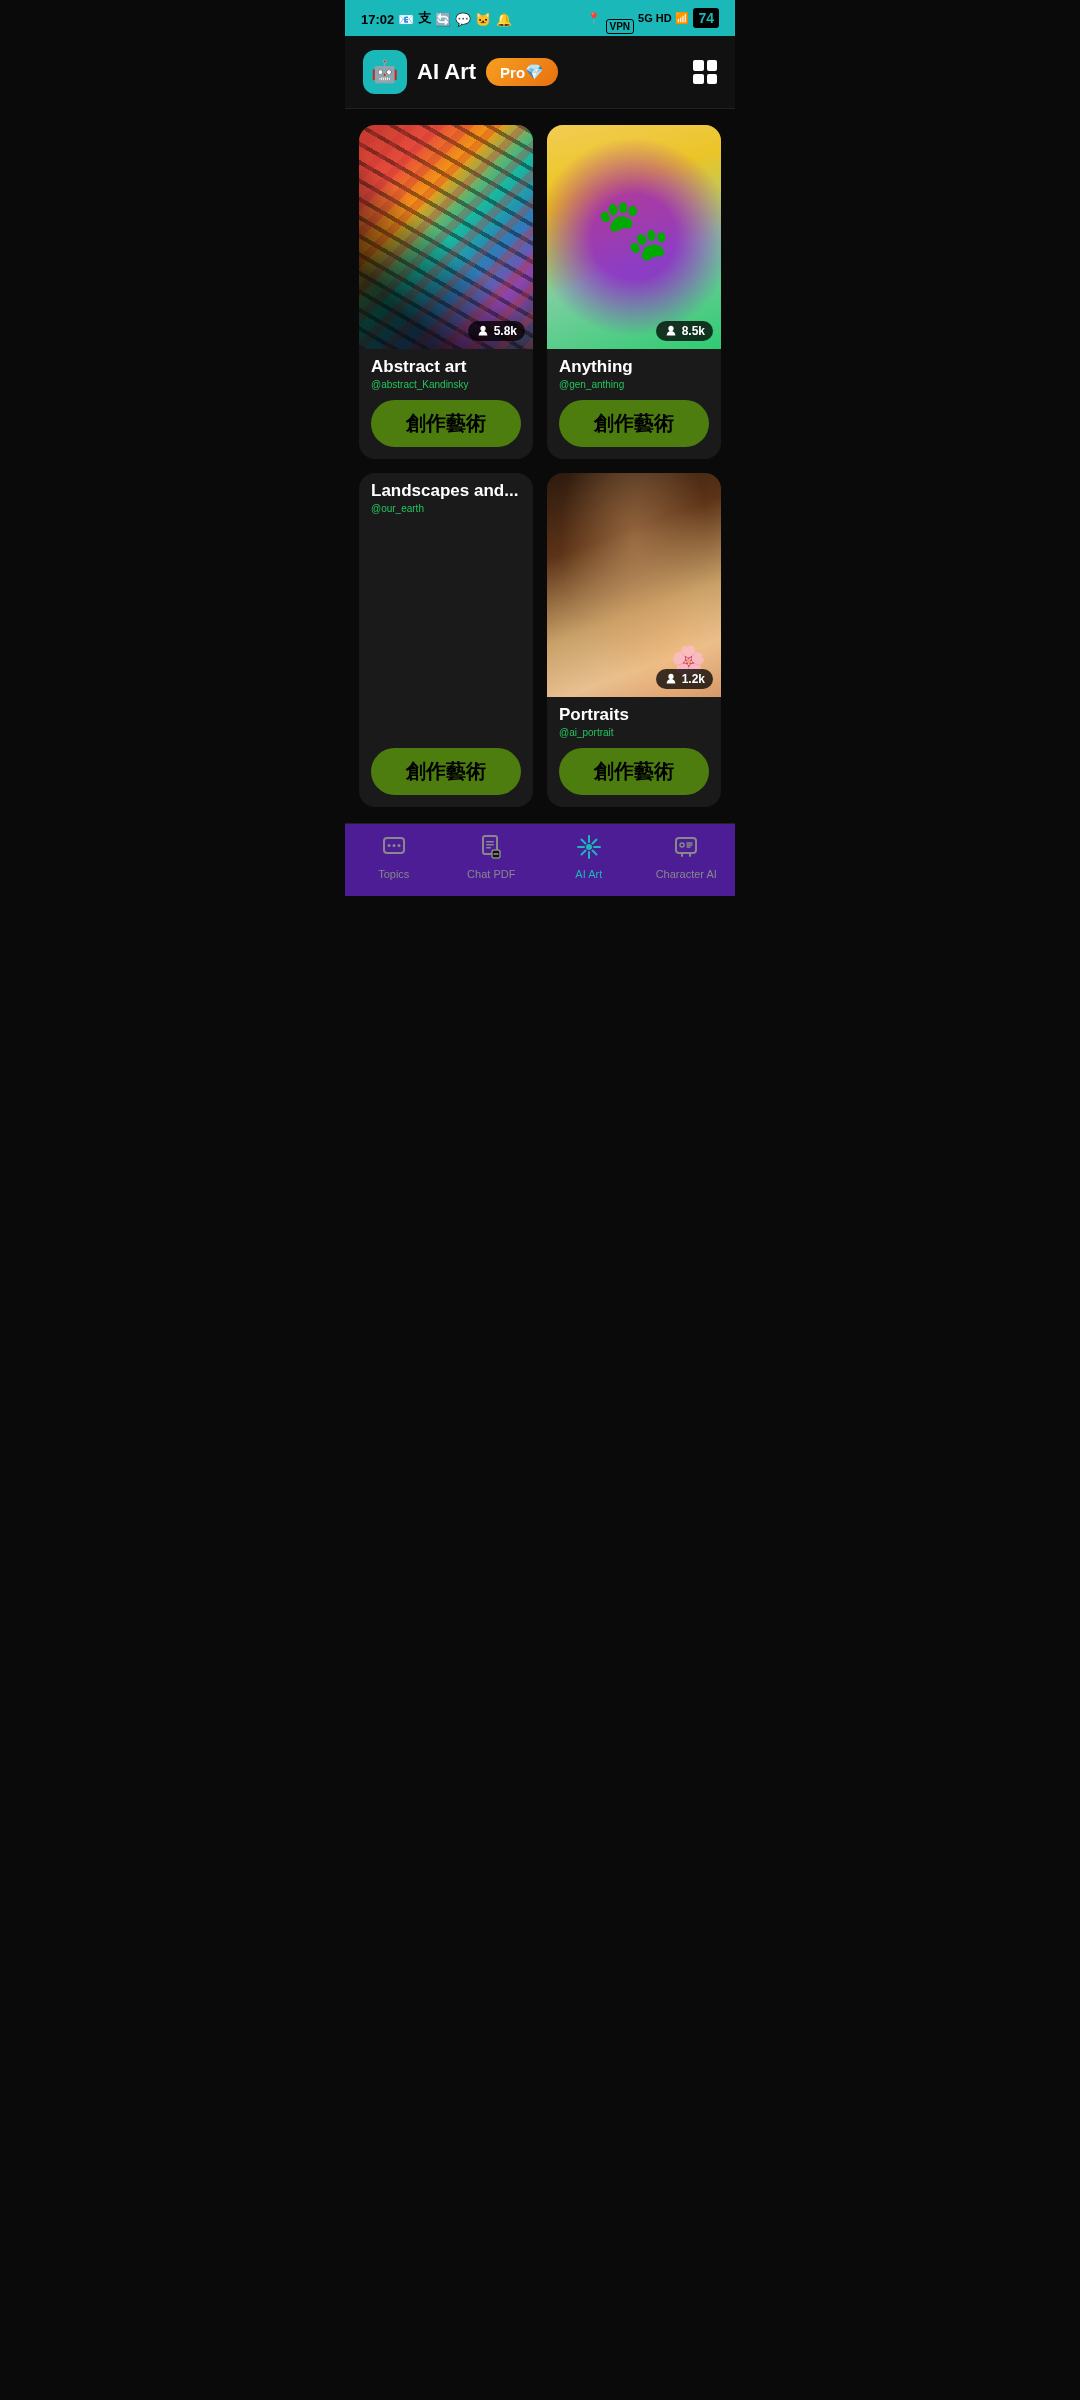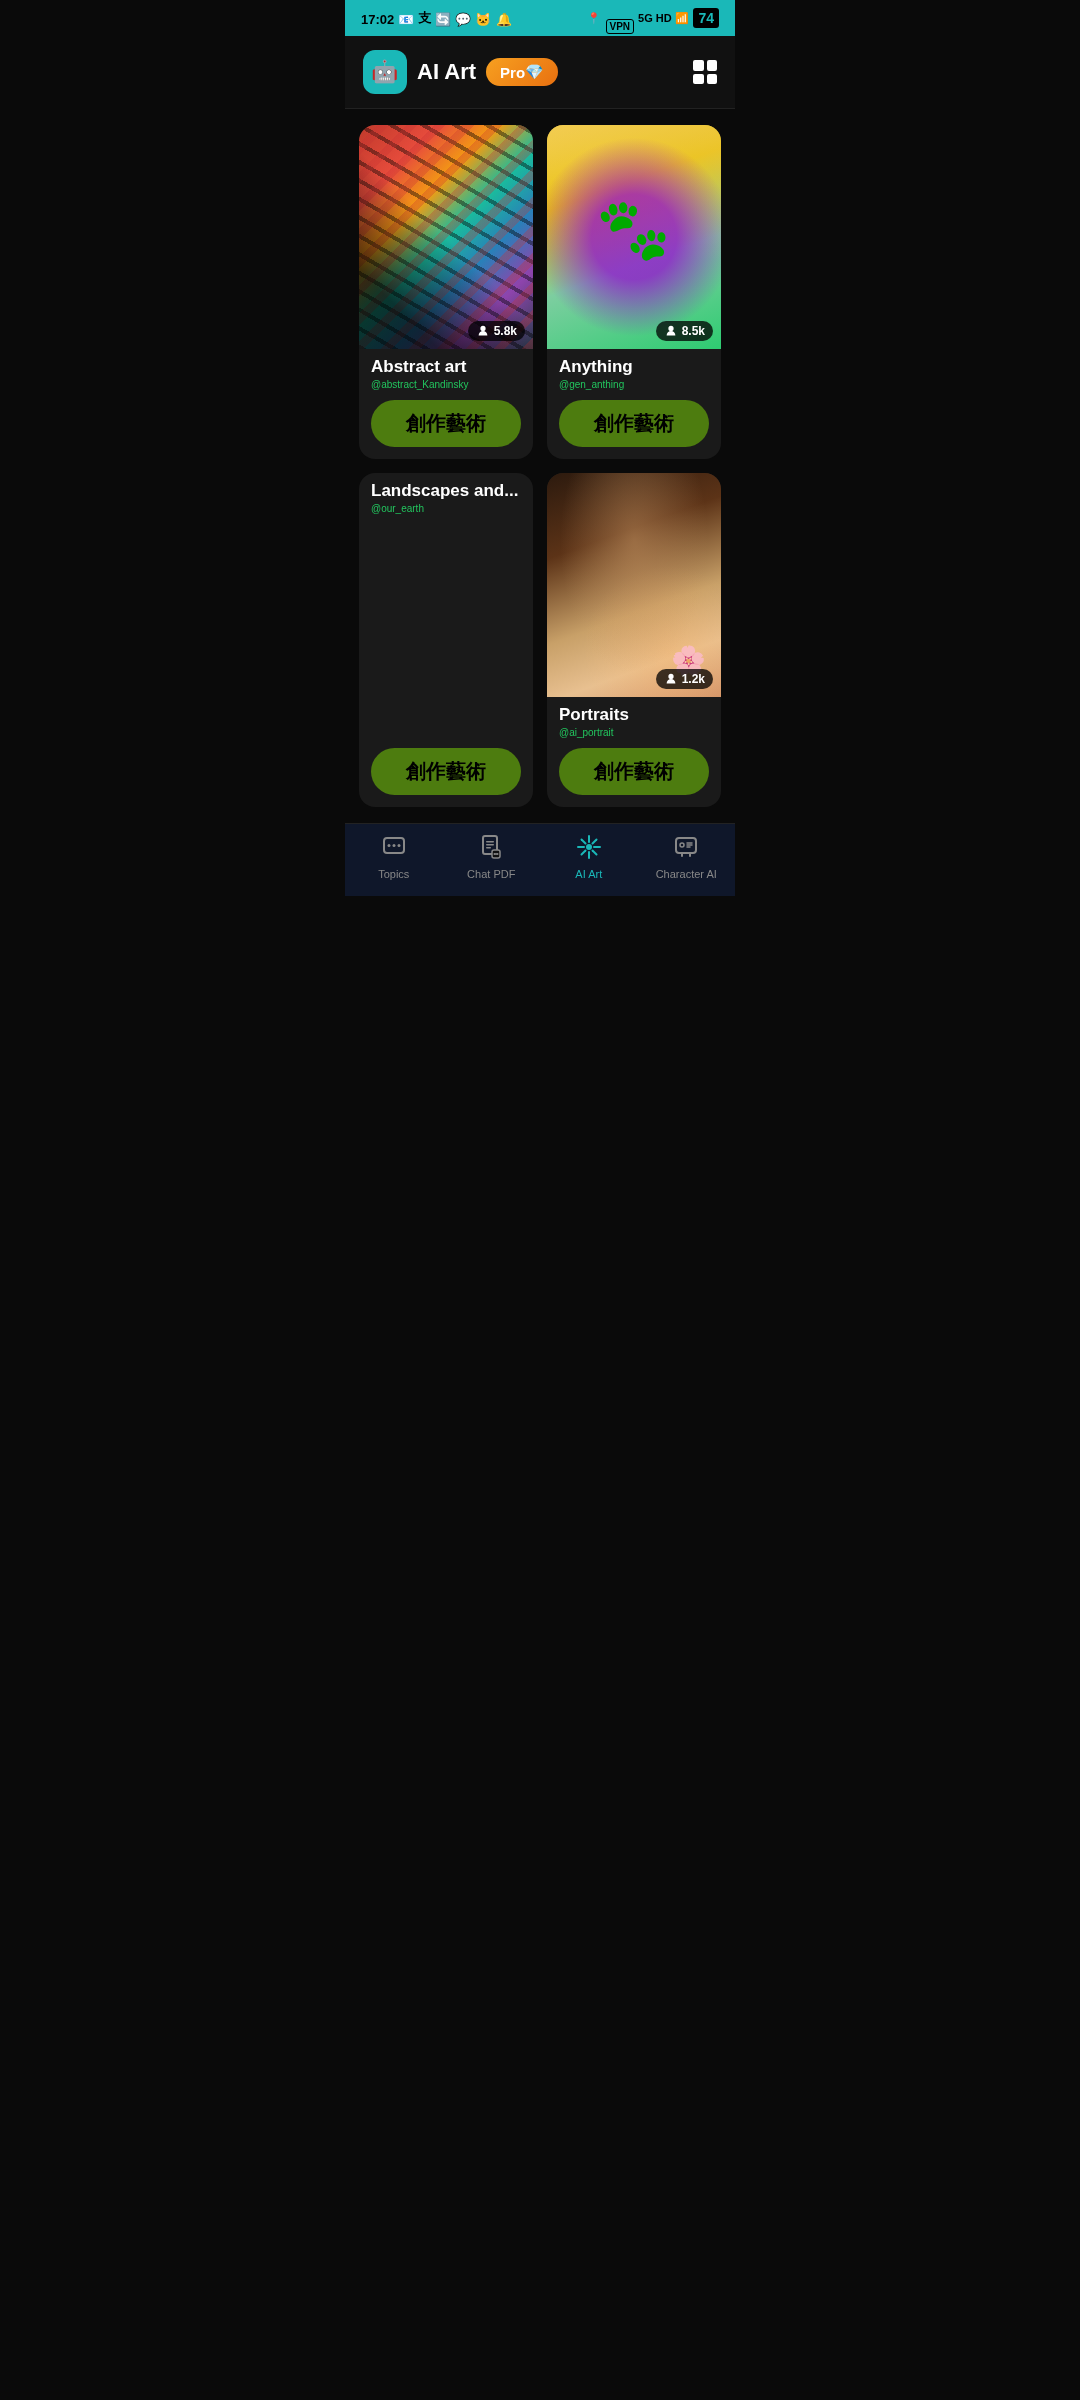--- a/index.html
+++ b/index.html
@@ -248,21 +248,21 @@
       font-size: 20px;
       font-weight: 600;
       cursor: pointer;
       text-align: center;
       width: 100%;
       margin-top: auto;
     }
 
     
     .bottom-nav {
-      background: #0f172a;
+      background: #4c1d95;
       border-top: 1px solid #222;
       display: flex;
       align-items: center;
       justify-content: flex-end;
       padding: 10px 0 16px;
       position: sticky;
       bottom: 0;
     }
     .nav-item {
       display: flex;

